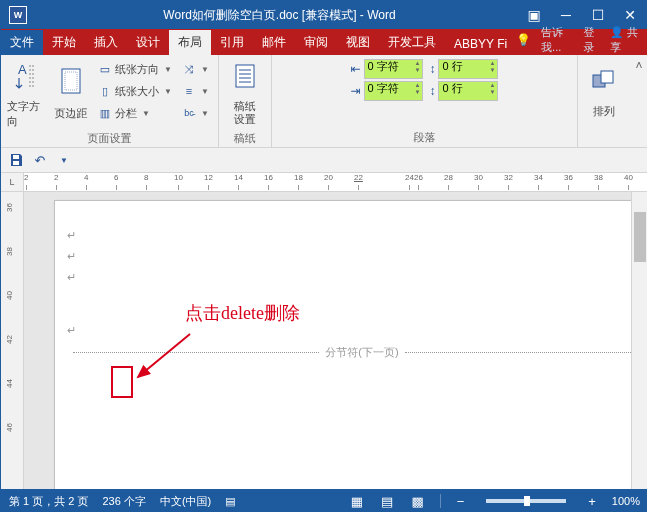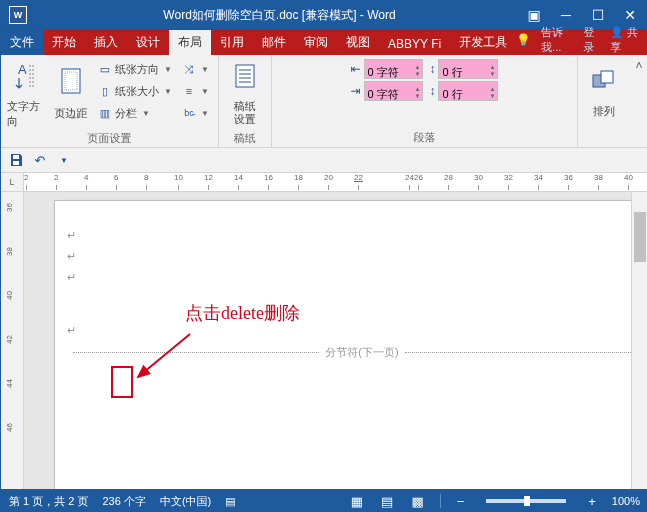--- a/index.html
+++ b/index.html
@@ -19,21 +19,21 @@
 .group{border-right:1px solid #d4d4d4;display:flex;flex-direction:column;padding:2px 6px 0;align-items:center}
 .group .body{flex:1;display:flex;align-items:flex-start;gap:4px;padding-top:2px}
 .group .label{font-size:11px;color:#666;padding:2px 0}
 .bigbtn{display:flex;flex-direction:column;align-items:center;justify-content:center;gap:2px;width:40px;height:70px;cursor:pointer;font-size:11px;color:#444}
 .bigbtn .ico{font-size:26px;color:#2b579a}
 .smallstack{display:flex;flex-direction:column;gap:2px;justify-content:flex-start}
 .smallbtn{display:flex;align-items:center;gap:3px;height:20px;padding:0 3px;cursor:pointer;font-size:11px;color:#444;white-space:nowrap}
 .smallbtn .ico{width:14px;text-align:center;color:#2b579a}
 .drop{font-size:8px;color:#666;margin-left:2px}
 .indentgrid{display:grid;grid-template-columns:auto auto;gap:2px 6px;align-items:center}
-.spin{display:flex;align-items:flex-end;border:1px solid #c0c0c0;background:#f9a8d4;height:18px}
+.spin{display:flex;align-items:flex-start;border:1px solid #c0c0c0;background:#bef264;height:18px}
 .spin input{border:none;width:42px;font-size:11px;padding:0 3px;outline:none;background:transparent}
 .spin .arrows{display:flex;flex-direction:column;font-size:6px;color:#666;padding:0 2px;line-height:7px}
 .lbl{font-size:11px;color:#444;padding-right:2px}
 .qat{height:24px;background:#f1f1f1;border-bottom:1px solid #d4d4d4;display:flex;align-items:center;padding:0 6px;gap:6px}
 .qatbtn{width:18px;height:18px;display:flex;align-items:center;justify-content:center;cursor:pointer;color:#2b579a;font-size:13px}
 .rulerrow{height:18px;background:#fff;border-bottom:1px solid #d4d4d4;display:flex}
 .corner{width:22px;border-right:1px solid #d4d4d4;background:#f1f1f1;display:flex;align-items:center;justify-content:center;font-size:9px;color:#666}
 .hruler{flex:1;position:relative;background:#fff;overflow:hidden}
 .hruler .ticks{position:absolute;top:0;left:0;right:0;bottom:0}
 .tick{position:absolute;top:0;font-size:8px;color:#666}
@@ -77,22 +77,22 @@
   <div class="tabs">
     <div class="tab file">文件</div>
     <div class="tab">开始</div>
     <div class="tab">插入</div>
     <div class="tab">设计</div>
     <div class="tab active">布局</div>
     <div class="tab">引用</div>
     <div class="tab">邮件</div>
     <div class="tab">审阅</div>
     <div class="tab">视图</div>
+    <div class="tab">开发工具</div>
     <div class="tab">ABBYY Fi</div>
-    <div class="tab">开发工具</div>
     <div class="tellme">
       <span class="bulb">💡</span>
       <span>告诉我...</span>
       <span>登录</span>
       <span>👤 <span>共享</span></span>
     </div>
   </div>
 
   <div class="ribbon">
     <div class="group">

